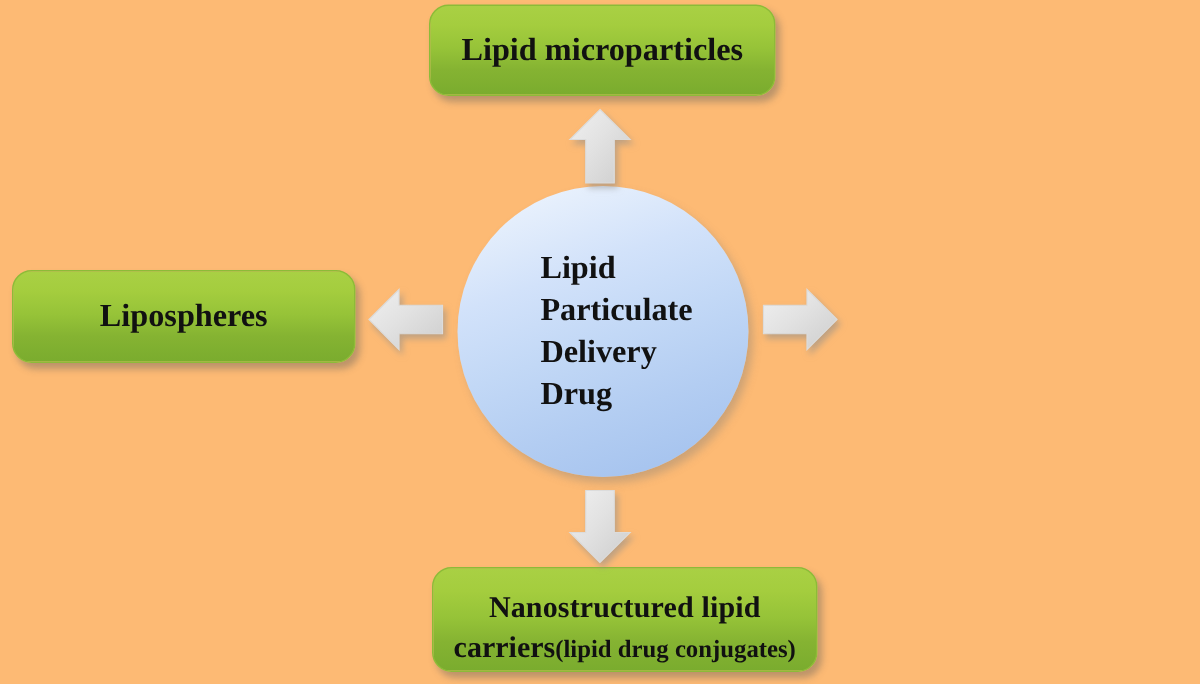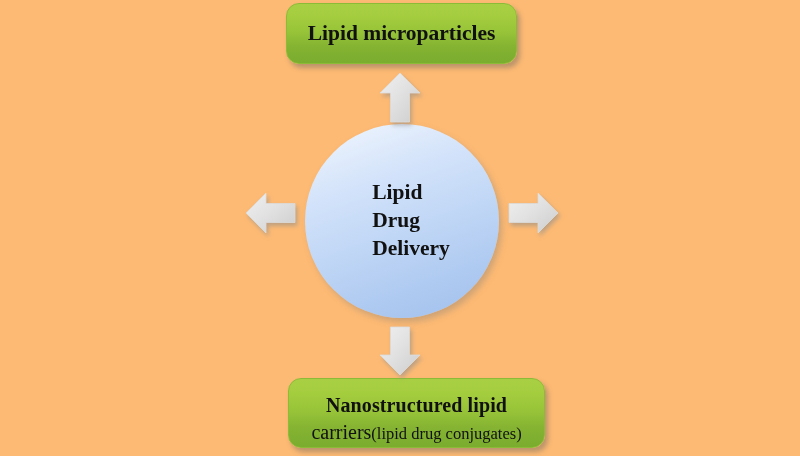--- a/index.html
+++ b/index.html
@@ -76,24 +76,24 @@
     display: block;
     font-weight: bold;
     letter-spacing: 0.1px;
   }
   #box-bottom .line2 {
     display: block;
     margin-top: 4px;
     white-space: nowrap;
   }
   #box-bottom .line2 .bold-part {
-    font-weight: normal;
+    font-weight: bold;
   }
   #box-bottom .line2 .paren-part {
-    font-weight: normal;
+    font-weight: bold;
     font-size: 16.5px;
   }
 
   
   #center-circle {
     position: absolute;
     left: 305px;
     top: 124px;
     width: 194px;
     height: 194px;
@@ -134,32 +134,36 @@
 </style>
 </head>
 <body>
 
 <div id="canvas">
 
   <div class="node-box" id="box-top">
     <span>Lipid microparticles</span>
   </div>
 
+  <div class="node-box" id="box-left">
+    <span>Lipospheres</span>
+  </div>
 
 
   <div class="node-box" id="box-bottom">
     <span class="line1">Nanostructured lipid</span>
     <span class="line2"><span class="bold-part">carriers</span><span class="paren-part">(lipid drug conjugates)</span></span>
   </div>
 
   <div id="center-circle">
     <div class="circle-text">
       <span>Lipid</span>
+      <span>Particulate</span>
+      <span>Delivery</span>
       <span>Drug</span>
-      <span>Delivery</span>
     </div>
   </div>
 
   <svg class="arrow" id="arrow-up" viewBox="0 0 44 52">
     <defs>
       <linearGradient id="gradUp" x1="0" y1="0" x2="1" y2="1">
         <stop offset="0%" stop-color="#f0f0f0"></stop>
         <stop offset="45%" stop-color="#e2e2e2"></stop>
         <stop offset="100%" stop-color="#cdcdcd"></stop>
       </linearGradient>

